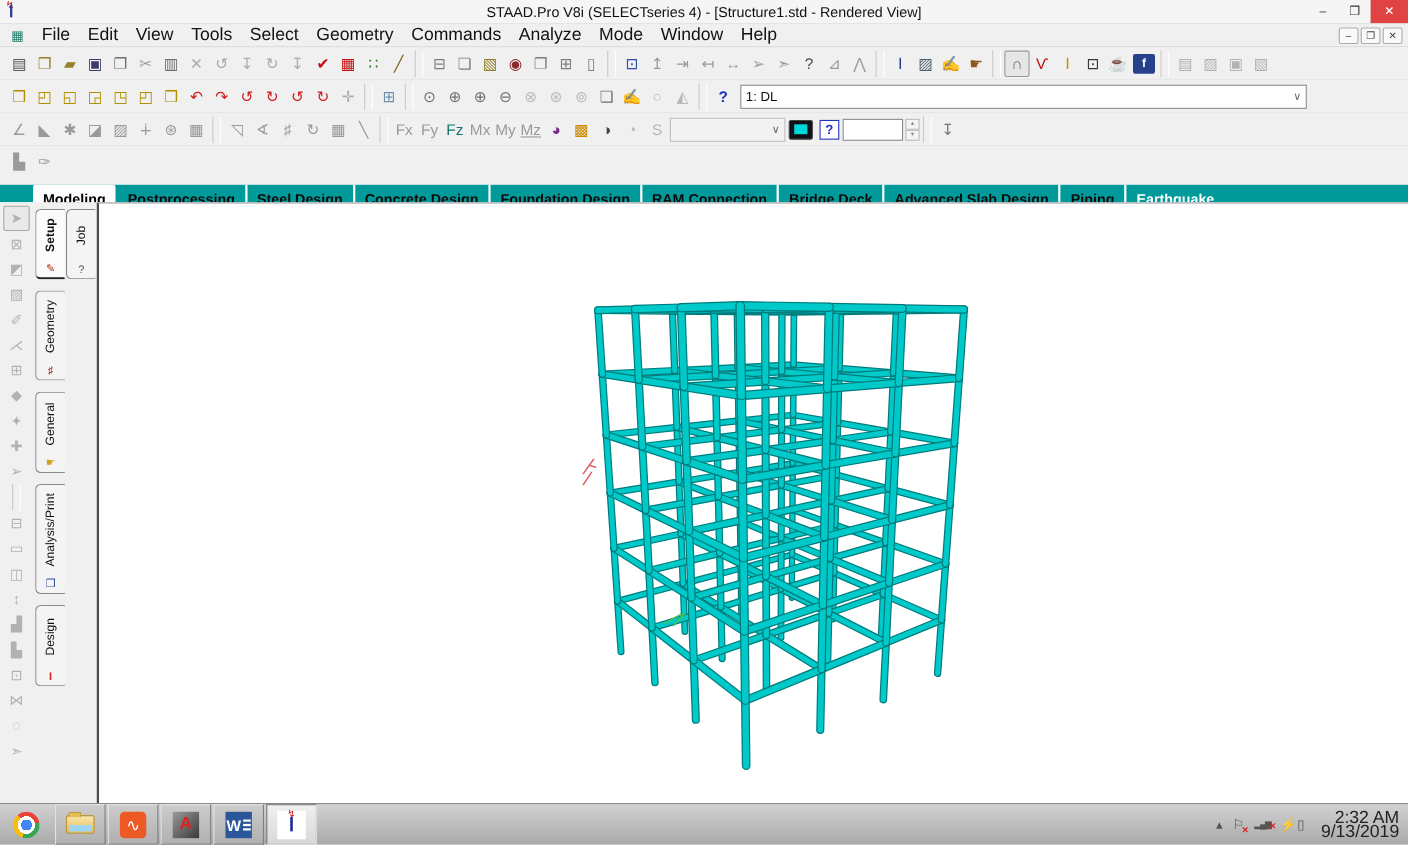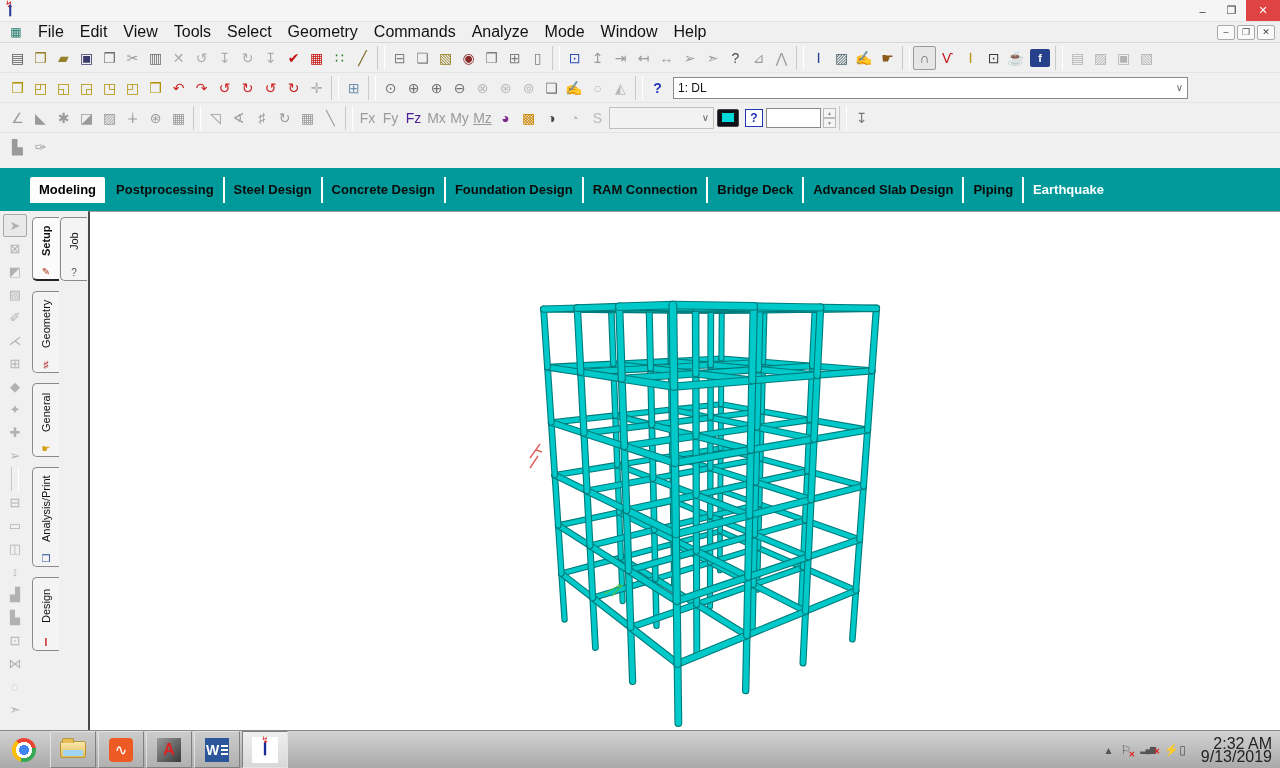--- a/index.html
+++ b/index.html
@@ -37,21 +37,21 @@
   .combo.main { width:515px; margin-left:4px; }
   .combo.disabled { background:#f2f2f2; color:#aaa; border-color:#c0c0c0; width:105px; }
   .cmdinput { width:55px; height:20px; border:1px solid #8a8a8a; background:#fff; font-size:11px; padding:0 3px; }
   .spinner { width:13px; height:20px; display:flex; flex-direction:column; margin-left:2px; }
   .spinner span { flex:1; border:1px solid #bbb; background:#f4f4f4; font-size:5px; color:#888; display:flex; align-items:center; justify-content:center; }
   .monitor { width:22px; height:18px; background:#101018; border:1px solid #444; border-radius:2px; display:flex; align-items:center; justify-content:center; margin:0 3px; }
   .monitor i { width:12px; height:9px; background:#00d8d8; display:block; }
   .helpbadge { width:18px; height:18px; border:1px solid #2233bb; background:#fff; color:#2233bb; font-weight:bold; font-size:12px; display:flex; align-items:center; justify-content:center; margin:0 3px; }
 
   
-  .modetabs { height:43px; background:#009a9a; display:flex; align-items:center; padding-left:30px; }
+  .modetabs { height:16px; background:#009a9a; display:flex; align-items:flex-start; padding-left:30px; }
   .mtab { font-size:13px; font-weight:bold; color:#0a0a0a; padding:4px 9px 5px 9px; border-right:2px solid #ffffff; line-height:17px; }
   .mtab.active { background:#fdfdfd; color:#000; border-right:none; margin-right:2px; border-radius:2px 2px 0 0; }
   .mtab.light { color:#ffffff; border-right:none; }
 
   
   .workspace { flex:1; display:flex; background:#f0f0f0; min-height:0; }
   .ltoolbar { width:30px; background:#f0f0f0; display:flex; flex-direction:column; align-items:center; padding-top:3px; }
   .ltbtn { width:24px; height:23px; display:flex; align-items:center; justify-content:center; font-size:13px; color:#b2b2b2; flex:0 0 auto; }
   .ltbtn.selected { border:1px solid #a8a8a8; background:#e9e9e9; border-radius:2px; }
 
@@ -100,20 +100,21 @@
 </head>
 <body>
 
 <div class="app">
 
   <div class="titlebar">
     <div class="applogo">
       <span class="la">↯</span>
       <span class="lm">Ⅰ</span>
     </div>
+    <div class="title-text">STAAD.Pro V8i (SELECTseries 4) - [Structure1.std - Rendered View]</div>
     <div class="wincontrols">
       <div class="wbtn">–</div>
       <div class="wbtn">❐</div>
       <div class="wbtn close">✕</div>
     </div>
   </div>
 
   <div class="menubar">
     <span class="menu-appicon">▦</span>
     <div style="display:flex">
@@ -247,21 +248,21 @@
         <div class="sep"></div>
         <div class="tbtn disabled" style="color: rgb(154, 154, 154);">◹</div>
         <div class="tbtn disabled" style="color: rgb(154, 154, 154);">∢</div>
         <div class="tbtn disabled" style="color: rgb(154, 154, 154);">♯</div>
         <div class="tbtn disabled" style="color: rgb(154, 154, 154);">↻</div>
         <div class="tbtn disabled" style="color: rgb(154, 154, 154);">▦</div>
         <div class="tbtn disabled" style="color: rgb(154, 154, 154);">╲</div>
         <div class="sep"></div>
         <div class="tbtn disabled" style="color: rgb(154, 154, 154);">Fx</div>
         <div class="tbtn disabled" style="color: rgb(154, 154, 154);">Fy</div>
-        <div class="tbtn disabled" style="color: #4c1d95;">Fz</div>
+        <div class="tbtn disabled" style="color: #0f766e;">Fz</div>
         <div class="tbtn disabled" style="color: rgb(154, 154, 154);">Mx</div>
         <div class="tbtn disabled" style="color: rgb(154, 154, 154);">My</div>
         <div class="tbtn disabled" style="color: rgb(154, 154, 154); text-decoration: underline;">Mz</div>
         <div class="tbtn" style="color: rgb(122, 42, 138);">◕</div>
         <div class="tbtn" style="color: rgb(204, 136, 0);">▩</div>
         <div class="tbtn" style="color: rgb(68, 68, 68);">◑</div>
         <div class="tbtn disabled" style="color: rgb(185, 185, 185);">◔</div>
         <div class="tbtn disabled" style="color: rgb(185, 185, 185);">S</div>
       </div>
     <div class="combo disabled">

